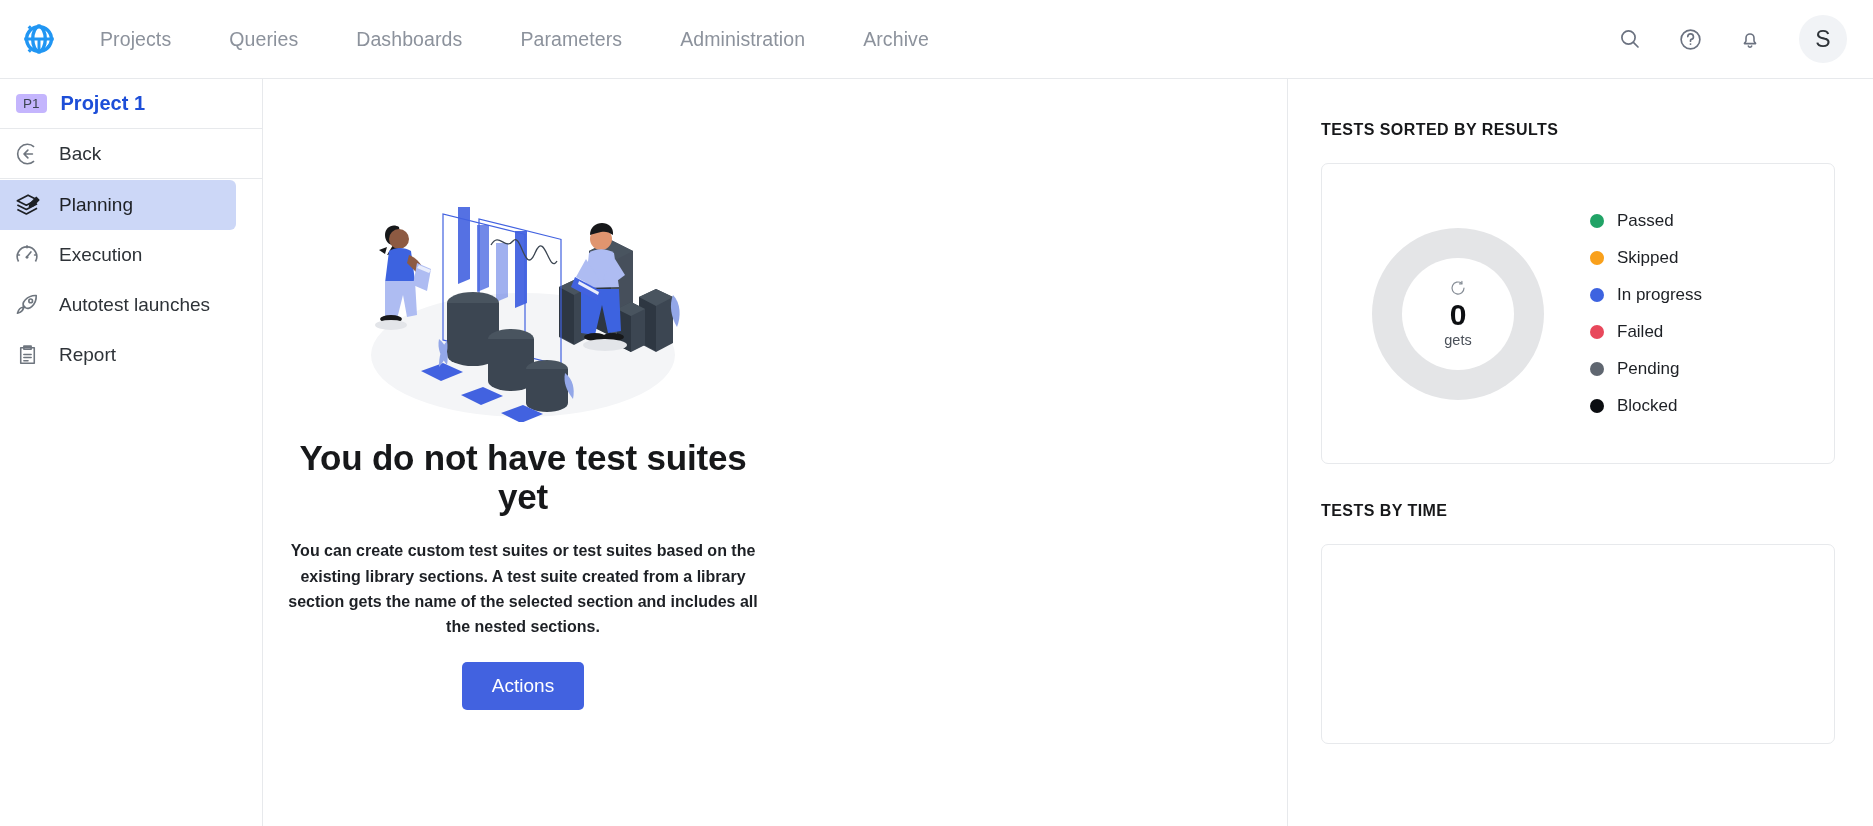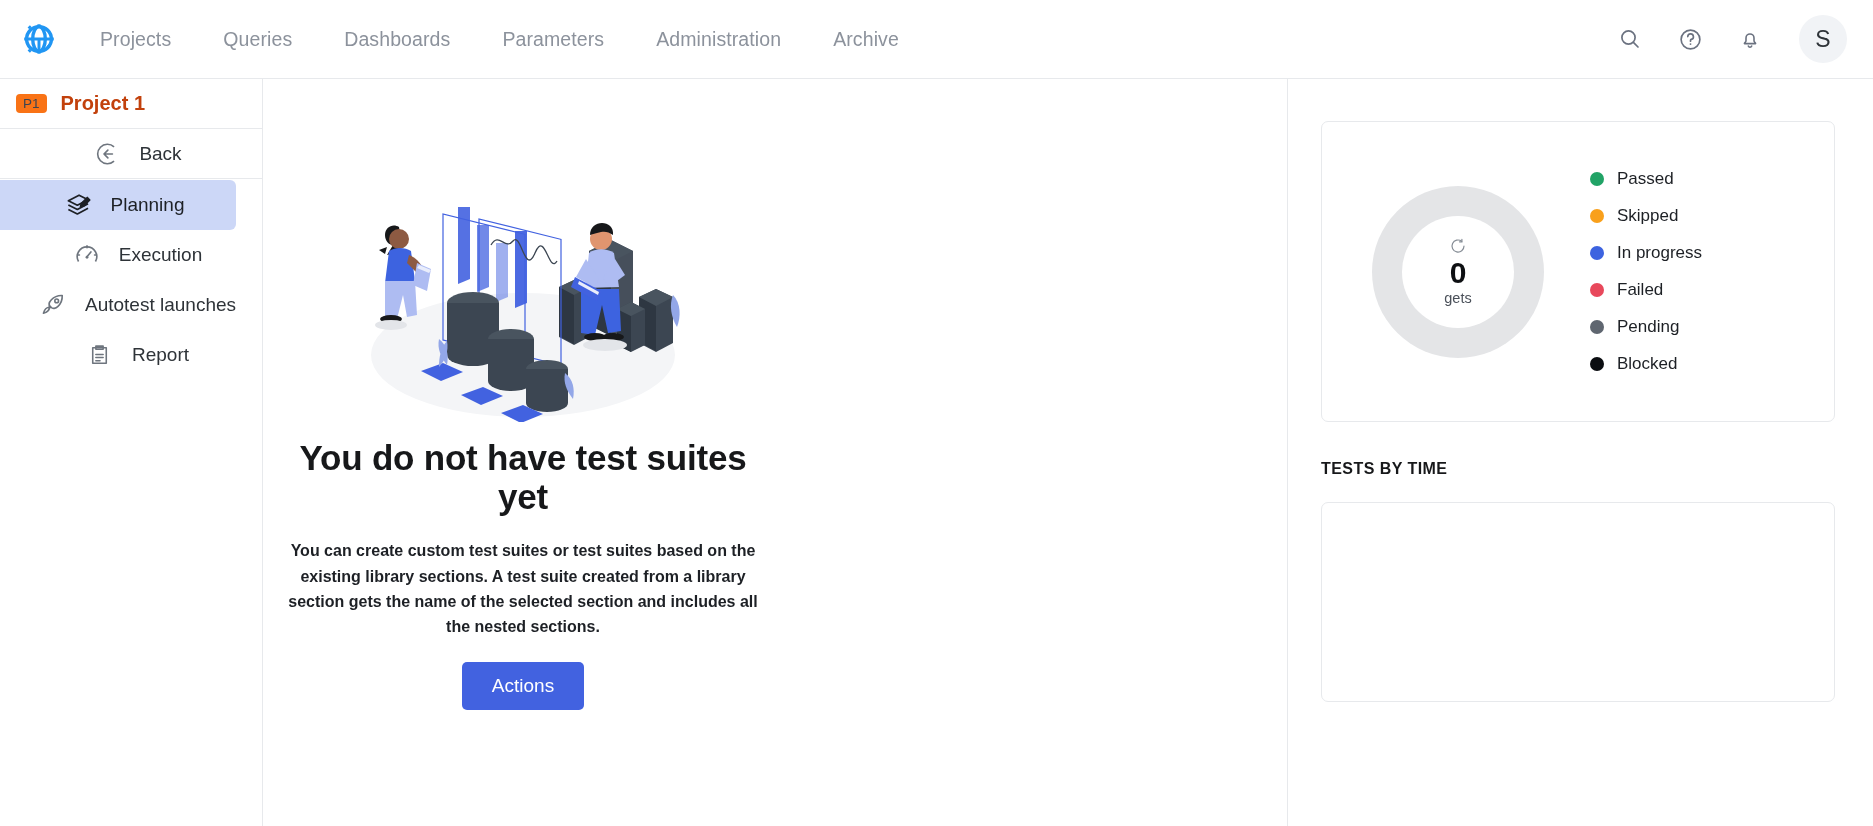--- a/index.html
+++ b/index.html
@@ -23,21 +23,21 @@
   .logo-wrap {
     width: 78px;
     display: flex;
     align-items: center;
     justify-content: center;
     flex: 0 0 auto;
   }
   .nav {
     display: flex;
     align-items: center;
-    gap: 8px;
+    gap: 14px;
   }
   .nav-item {
     font-size: 19.5px;
     color: #8c929c;
     padding: 6px 22px;
     cursor: pointer;
     white-space: nowrap;
     letter-spacing: 0.1px;
   }
   .topbar-spacer { flex: 1 1 auto; }
@@ -80,43 +80,42 @@
   }
   .project-row {
     height: 50px;
     display: flex;
     align-items: center;
     gap: 14px;
     padding: 0 16px;
     border-bottom: 1px solid #e7e9ec;
   }
   .project-badge {
-    background: #f97316;
+    background: #c4b5fd;
     color: #3c4452;
     font-size: 13.5px;
     border-radius: 4px;
     padding: 3px 7px;
     line-height: 1;
   }
   .project-name {
     font-size: 20px;
     font-weight: bold;
-    color: #c2410c;
+    color: #1d4ed8;
   }
   .nav-sec { padding-top: 0px; }
   .side-item {
     height: 50px;
     display: flex;
     align-items: center;
     gap: 18px;
     padding-left: 13px;
     cursor: pointer;
     color: #2e3338;
     font-size: 19px;
-    justify-content: center;
   }
   .side-item .glyph {
     width: 28px; height: 28px;
     display: flex; align-items: center; justify-content: center;
     color: #6e757e;
     flex: 0 0 28px;
   }
   .side-item.back { border-bottom: 1px solid #e7e9ec; }
   .side-item.active {
     background: #ccd7f7;
@@ -474,20 +473,21 @@
       </svg>
 
       <div class="empty-title">You do not have test suites yet</div>
       <div class="empty-desc">You can create custom test suites or test suites based on the existing library sections. A test suite created from a library section gets the name of the selected section and includes all the nested sections.</div>
       <button class="actions-btn">Actions</button>
     </div>
   </div>
 
   <div class="rightpanel">
 
+    <div class="panel-title">TESTS SORTED BY RESULTS</div>
 
     <div class="card card-results">
 
       <div class="donut-area">
         <div class="donut">
           <div class="donut-hole">
             <span class="donut-refresh">
               <svg width="18" height="18" viewBox="0 0 24 24" fill="none" stroke="#868d96" stroke-width="1.6" stroke-linecap="round">
                 <path d="M20 12a8 8 0 1 1-3.1-6.3"></path>
                 <path d="M17.2 3.2v3.2h-3.2"></path>

